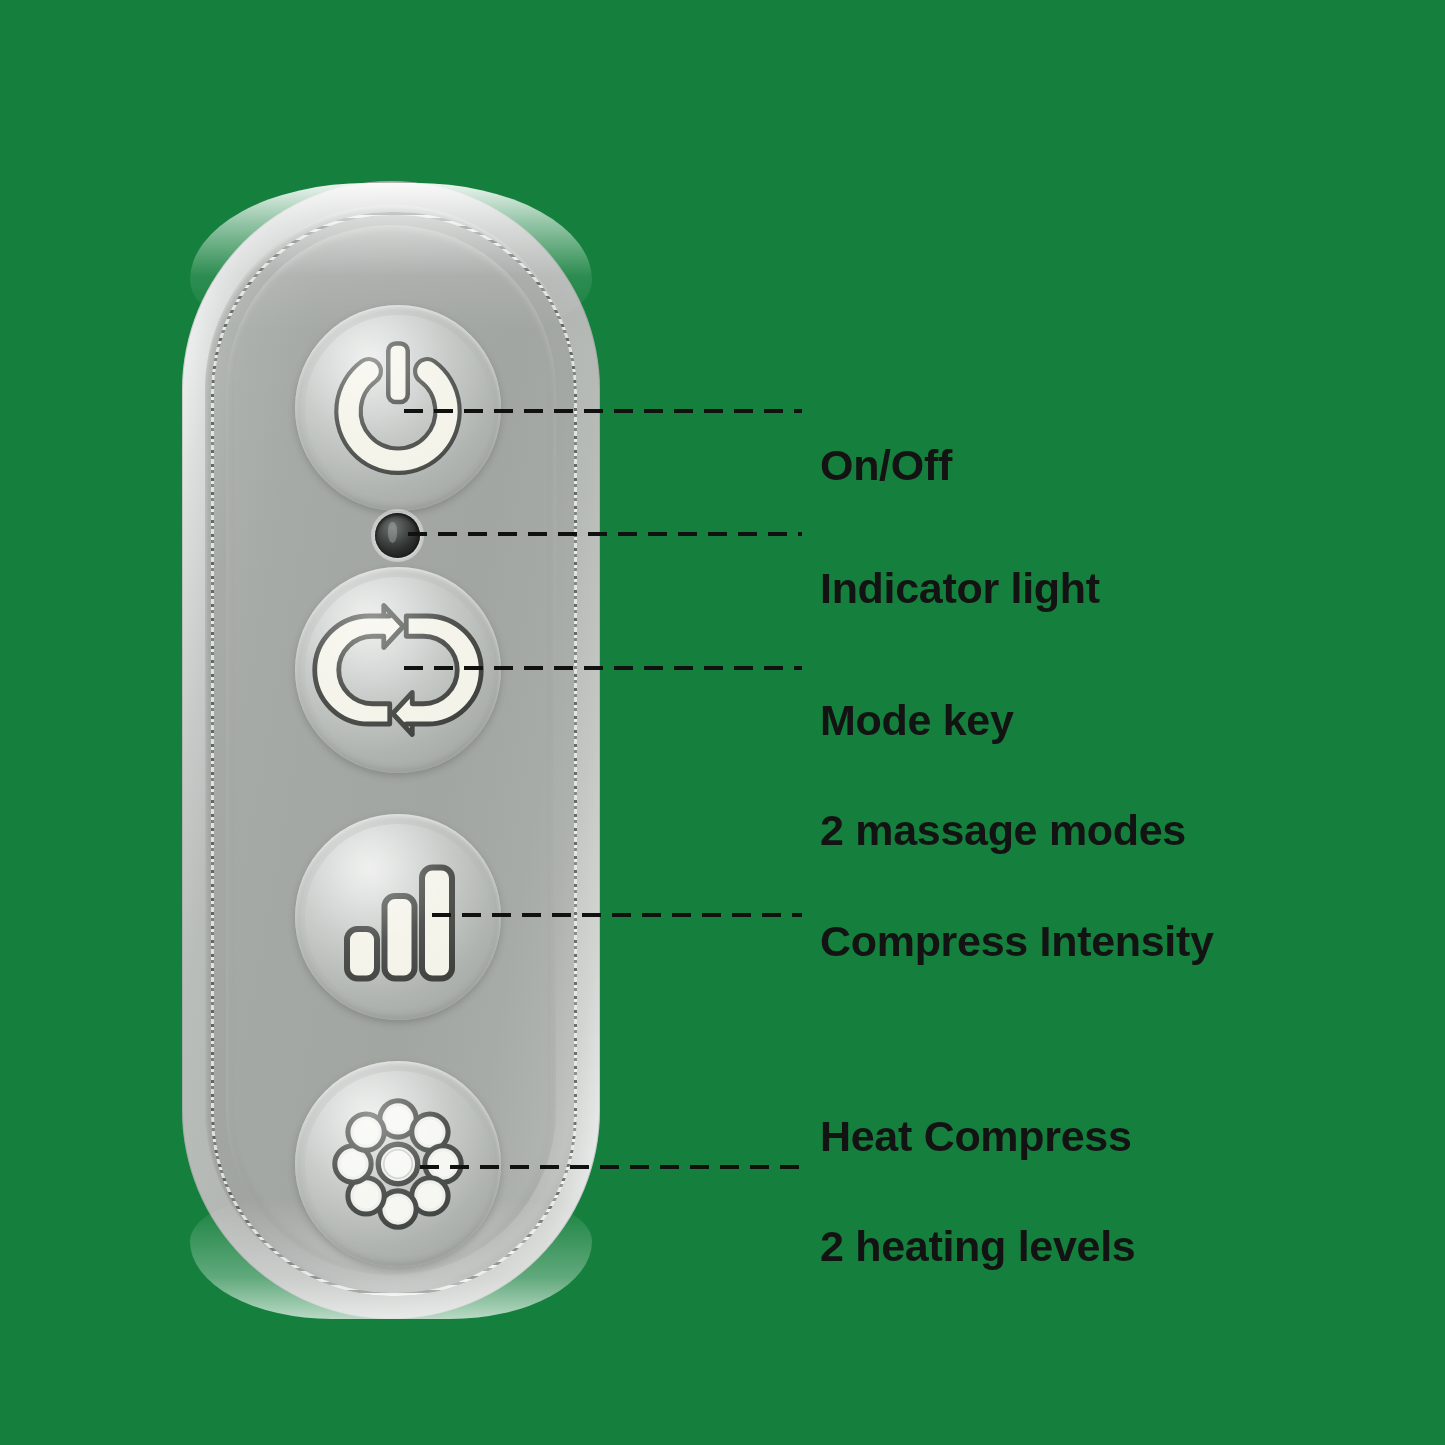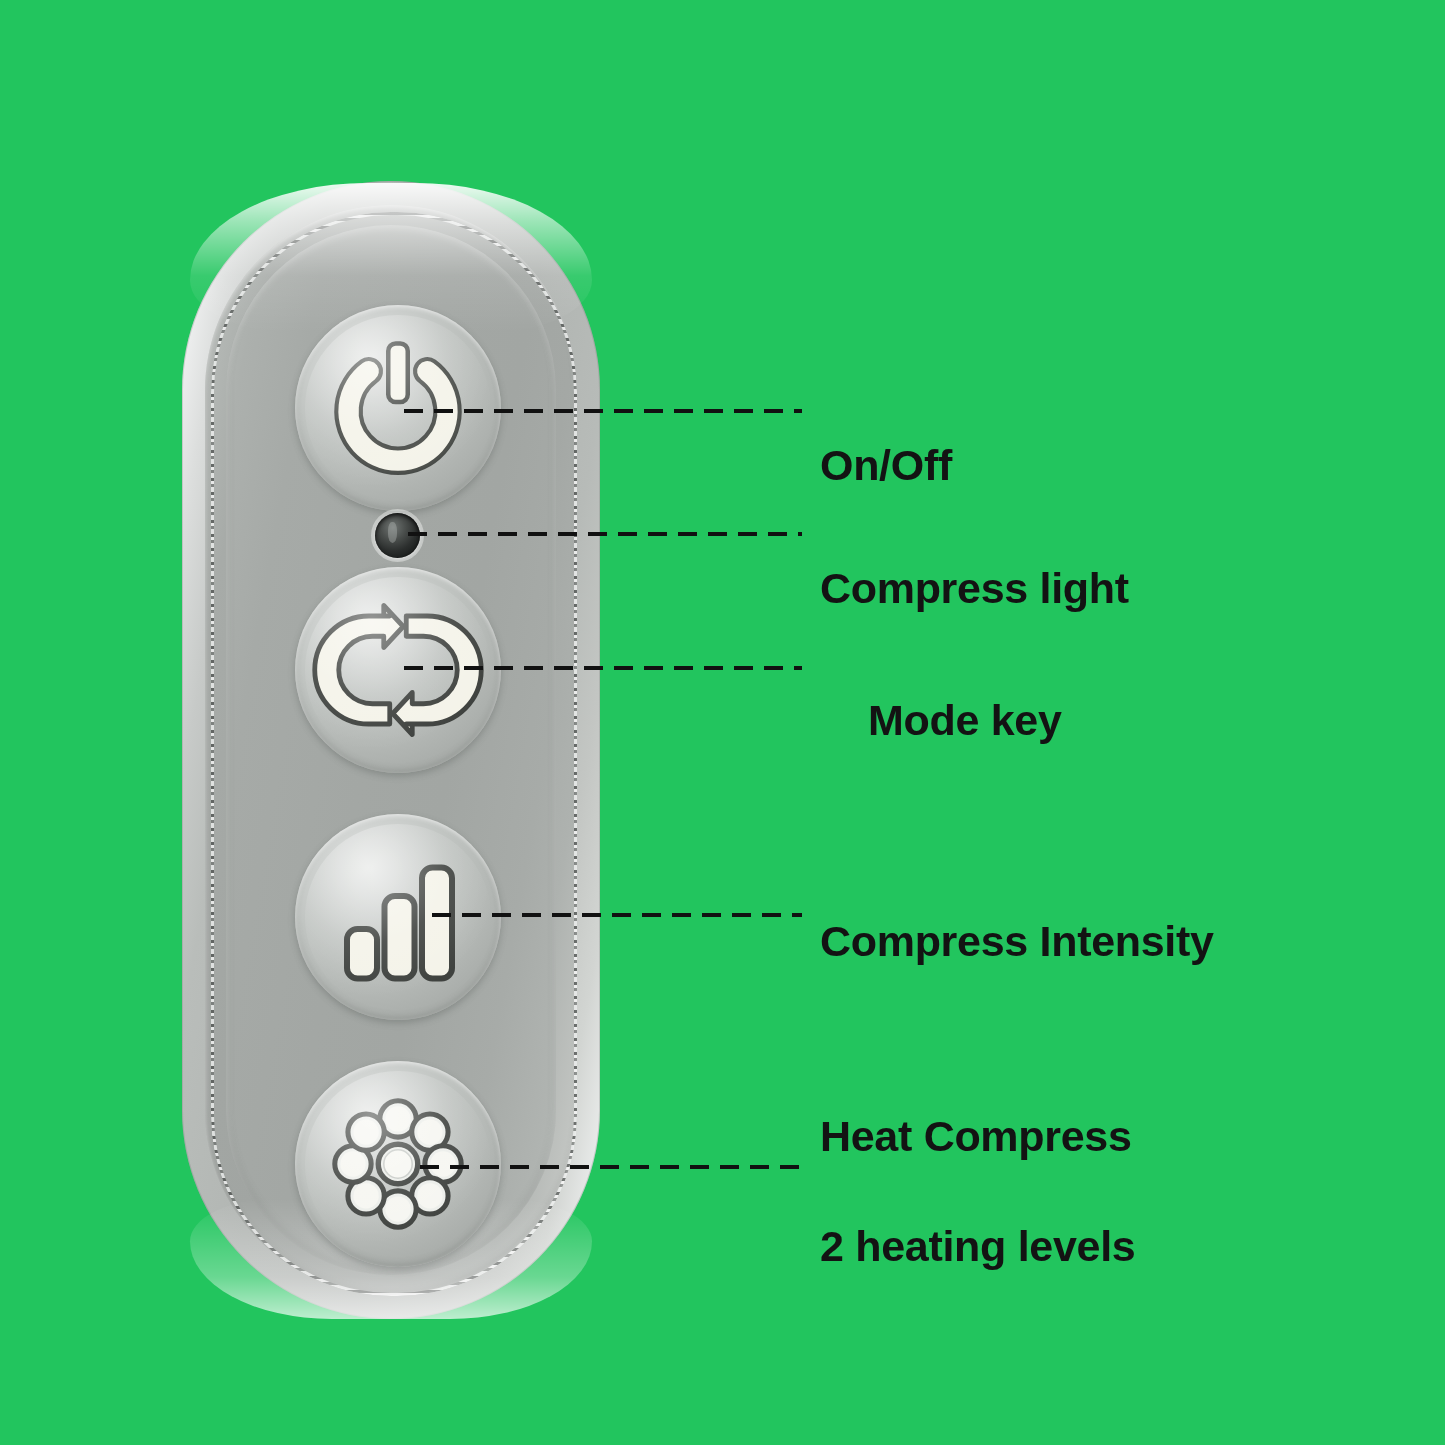--- a/index.html
+++ b/index.html
@@ -13,21 +13,21 @@
     font-family: "Liberation Sans", sans-serif;
     overflow: hidden;
     position: relative;
   }
 
   #stage {
     position: absolute;
     left: 0; top: 0;
     width: 1445px;
     height: 1445px;
-    background: #22c55e;
+    background: #15803d;
   }
 
   
   .device {
     position: absolute;
     left: 182px;
     top: 181px;
     width: 418px;
     height: 1138px;
   }
@@ -372,25 +372,26 @@
   <div class="leader" style="left:408px; top:532px; width:394px;"></div>
   <div class="leader" style="left:404px; top:666px; width:398px;"></div>
   <div class="leader" style="left:432px; top:913px; width:370px;"></div>
   <div class="leader" style="left:420px; top:1165px; width:382px;"></div>
 
   <div class="label" style="left:820px; top:383px;">
     <span>On/Off</span>
   </div>
 
   <div class="label" style="left:820px; top:506px;">
-    <span>Compress light</span>
-  </div>
-
-  <div class="label" style="left:868px; top:638px;">
+    <span>Indicator light</span>
+  </div>
+
+  <div class="label" style="left:820px; top:638px;">
     <span class="l2">Mode key</span>
+    <span class="l2">2 massage modes</span>
   </div>
 
   <div class="label" style="left:820px; top:859px;">
     <span class="l2">Compress Intensity</span>
   </div>
 
   <div class="label" style="left:820px; top:1054px;">
     <span class="l2">Heat Compress</span>
     <span class="l2">2 heating levels</span>
   </div>

